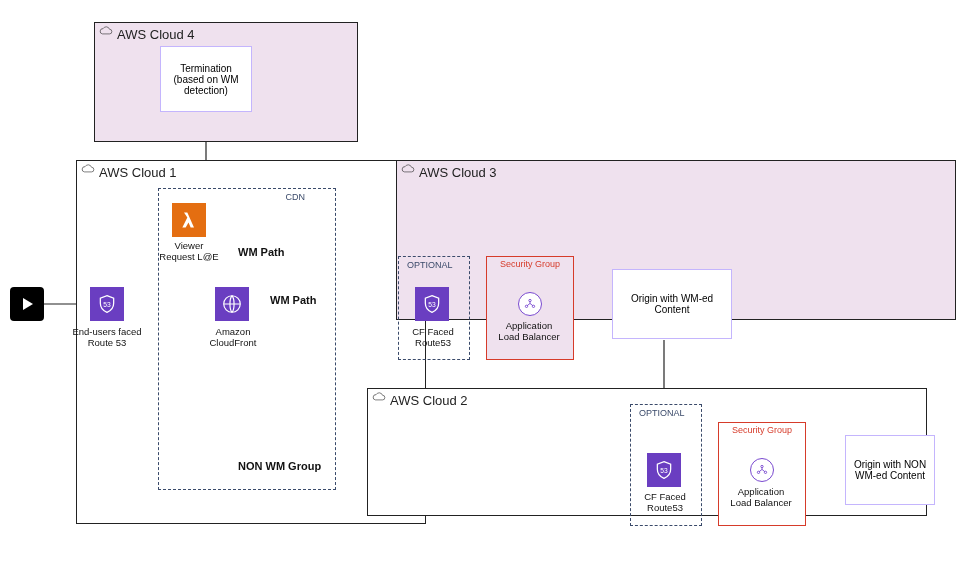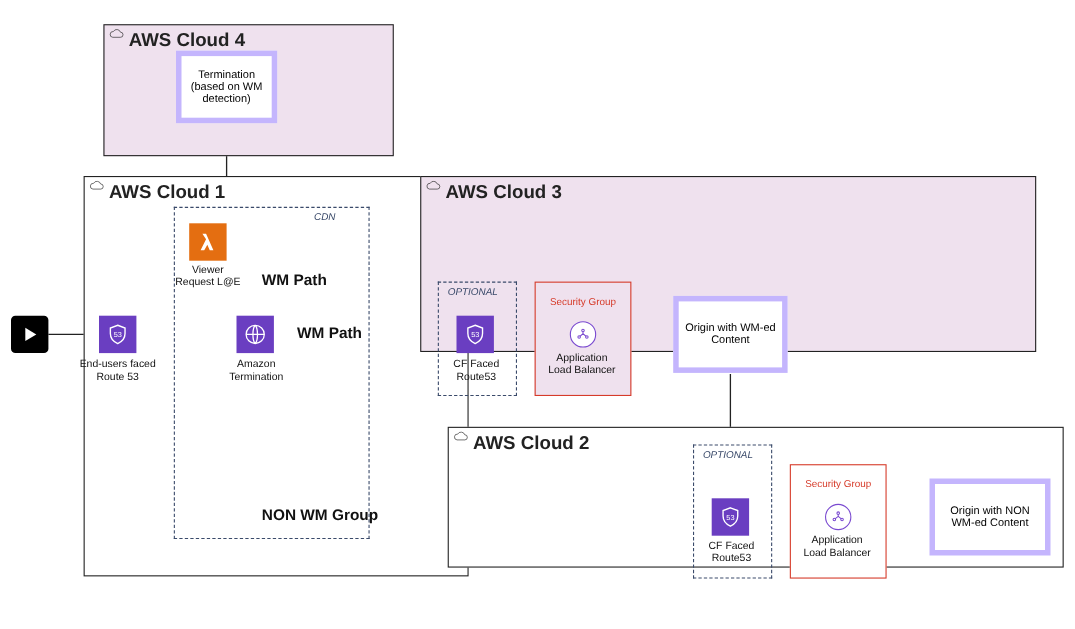--- a/index.html
+++ b/index.html
@@ -17,57 +17,55 @@
     inset: 0;
   }
   .region {
     position: absolute;
     border: 1px solid #222;
   }
   .region-label {
     position: absolute;
     top: 4px;
     left: 22px;
-    font-size: 17px;
+    font-size: 13px;
     color: #222;
-    font-weight: bold;
   }
   .cloud-icon {
     position: absolute;
     top: 3px;
     left: 4px;
     width: 14px;
     height: 10px;
   }
   .dashed-box {
     position: absolute;
     border: 1.3px dashed #3a4a6a;
-    font-style: italic;
   }
   .dashed-label {
     position: absolute;
     font-size: 9px;
     color: #3a4a6a;
   }
   .solid-red {
     position: absolute;
     border: 1px solid #d63b2a;
   }
   .red-label {
     position: absolute;
     font-size: 9px;
     color: #d63b2a;
-    top: 12px;
+    top: 2px;
     left: 0;
     right: 0;
     text-align: center;
   }
   .node-box {
     position: absolute;
-    border: 5px solid #c4b5fd;
+    border: 1px solid #c4b5fd;
     background: #fff;
     font-size: 10px;
     text-align: center;
     display: flex;
     align-items: center;
     justify-content: center;
     padding: 4px;
   }
   .icon-sq {
     position: absolute;
@@ -84,21 +82,21 @@
   .caption {
     position: absolute;
     font-size: 9.5px;
     text-align: center;
     color: #111;
     width: 70px;
     line-height: 1.2;
   }
   .edge-label {
     position: absolute;
-    font-size: 14px;
+    font-size: 11px;
     font-weight: bold;
     color: #111;
   }
   .ring-icon {
     width: 24px;
     height: 24px;
     border-radius: 50%;
     border: 1.3px solid #7a4ad0;
     display: flex;
     align-items: center;
@@ -189,27 +187,27 @@
       </svg>
   </div>
   <div class="caption" style="left:156px; top:240px; width:66px;">Viewer Request L@E</div>
 
   <div class="icon-sq icon-purple" style="left:215px; top:287px;">
     <svg width="22" height="22" viewBox="0 0 24 24" fill="none" stroke="#fff" stroke-width="1.3">
       <circle cx="12" cy="12" r="9"></circle>
       <path d="M3 12h18M12 3c3 3 3 15 0 18M12 3c-3 3-3 15 0 18"></path>
     </svg>
   </div>
-  <div class="caption" style="left:198px; top:326px;">Amazon Termination</div>
+  <div class="caption" style="left:198px; top:326px;">Amazon CloudFront</div>
 
   <div class="edge-label" style="left:238px; top:246px;">WM Path</div>
   <div class="edge-label" style="left:270px; top:294px;">WM Path</div>
   <div class="edge-label" style="left:238px; top:460px;">NON WM Group</div>
 
-  <div class="region" style="left:382px; top:160px; width:560px; height:160px; background:#efe1ee;">
+  <div class="region" style="left:396px; top:160px; width:560px; height:160px; background:#efe1ee;">
     <svg class="cloud-icon" viewBox="0 0 24 16">
         <path d="M6 13h12a4 4 0 0 0 0-8 6 6 0 0 0-11-1A4 4 0 0 0 6 13z" fill="none" stroke="#222"></path>
       </svg>
     <span class="region-label">AWS Cloud  3</span>
   </div>
 
   <div class="dashed-box" style="left:398px; top:256px; width:72px; height:104px;">
     <span class="dashed-label" style="top:3px; left:8px;">OPTIONAL</span>
   </div>
   <div class="icon-sq icon-purple" style="left:415px; top:287px;">
@@ -226,25 +224,25 @@
   <div class="ring-icon" style="left:518px; top:292px;">
     <svg width="14" height="14" viewBox="0 0 24 24" fill="none" stroke="#7a4ad0" stroke-width="1.6">
       <circle cx="12" cy="6" r="2"></circle>
         <circle cx="6" cy="16" r="2"></circle>
         <circle cx="18" cy="16" r="2"></circle>
       <path d="M12 8v3m0 0l-5 4m5-4l5 4"></path>
     </svg>
   </div>
   <div class="caption" style="left:494px; top:320px;">Application Load Balancer</div>
 
-  <div class="node-box" style="left:612px; top:269px; width:104px; height:70px; background:#fff;">
+  <div class="node-box" style="left:612px; top:269px; width:120px; height:70px; background:#fff;">
     <span>Origin with WM-ed Content</span>
   </div>
 
-  <div class="region" style="left:407px; top:388px; width:560px; height:128px; background:#fff;">
+  <div class="region" style="left:367px; top:388px; width:560px; height:128px; background:#fff;">
     <svg class="cloud-icon" viewBox="0 0 24 16">
         <path d="M6 13h12a4 4 0 0 0 0-8 6 6 0 0 0-11-1A4 4 0 0 0 6 13z" fill="none" stroke="#222"></path>
       </svg>
     <span class="region-label">AWS Cloud 2</span>
   </div>
 
   <div class="dashed-box" style="left:630px; top:404px; width:72px; height:122px;">
     <span class="dashed-label" style="top:3px; left:8px;">OPTIONAL</span>
   </div>
   <div class="icon-sq icon-purple" style="left:647px; top:453px;">
@@ -261,17 +259,17 @@
   <div class="ring-icon" style="left:750px; top:458px;">
     <svg width="14" height="14" viewBox="0 0 24 24" fill="none" stroke="#7a4ad0" stroke-width="1.6">
       <circle cx="12" cy="6" r="2"></circle>
         <circle cx="6" cy="16" r="2"></circle>
         <circle cx="18" cy="16" r="2"></circle>
       <path d="M12 8v3m0 0l-5 4m5-4l5 4"></path>
     </svg>
   </div>
   <div class="caption" style="left:726px; top:486px;">Application Load Balancer</div>
 
-  <div class="node-box" style="left:845px; top:435px; width:110px; height:70px;">
+  <div class="node-box" style="left:845px; top:435px; width:90px; height:70px;">
     <span>Origin with NON WM-ed Content</span>
   </div>
 
 </div>
 
 </body></html>

